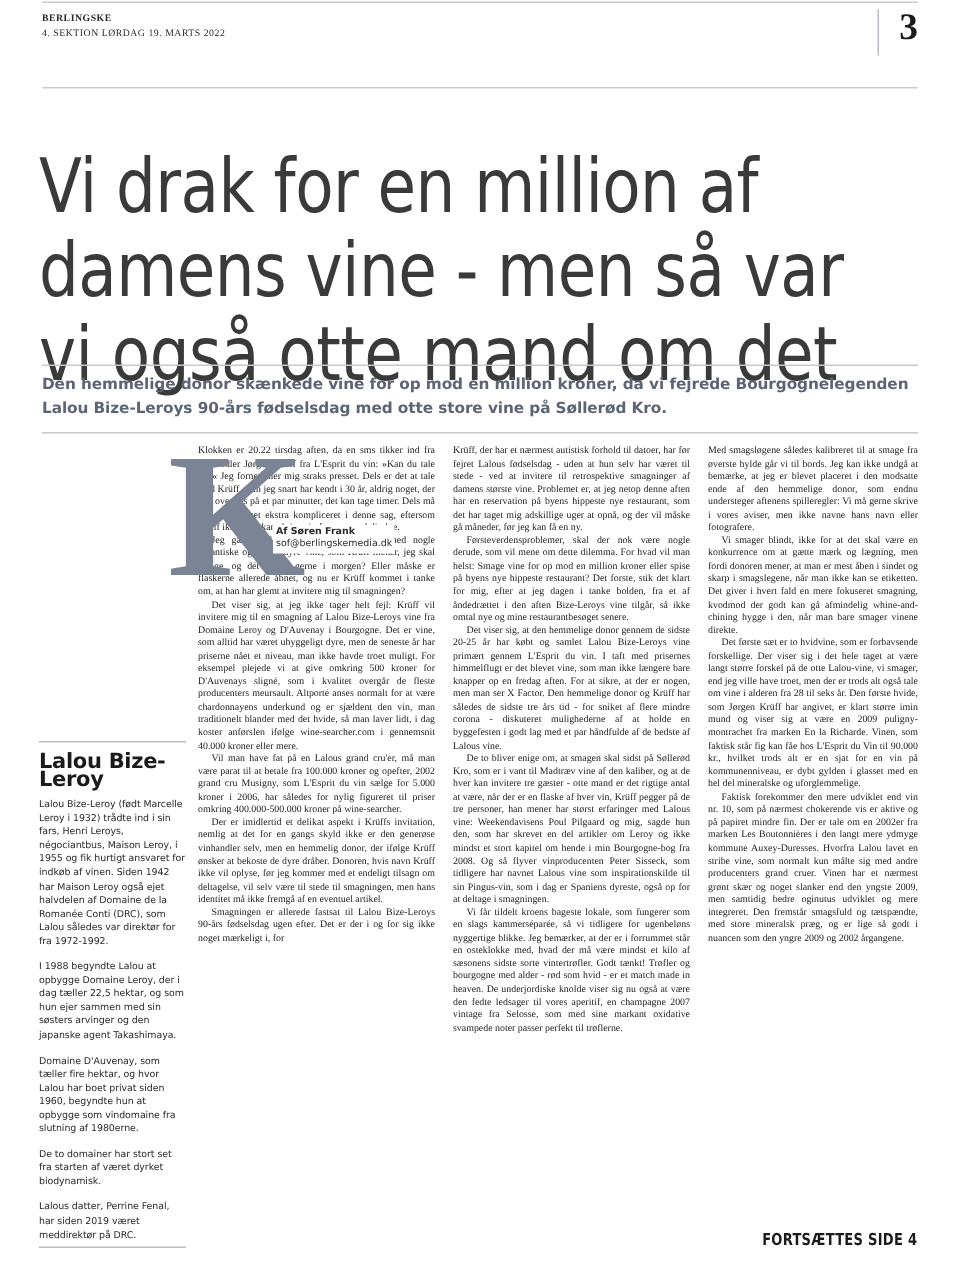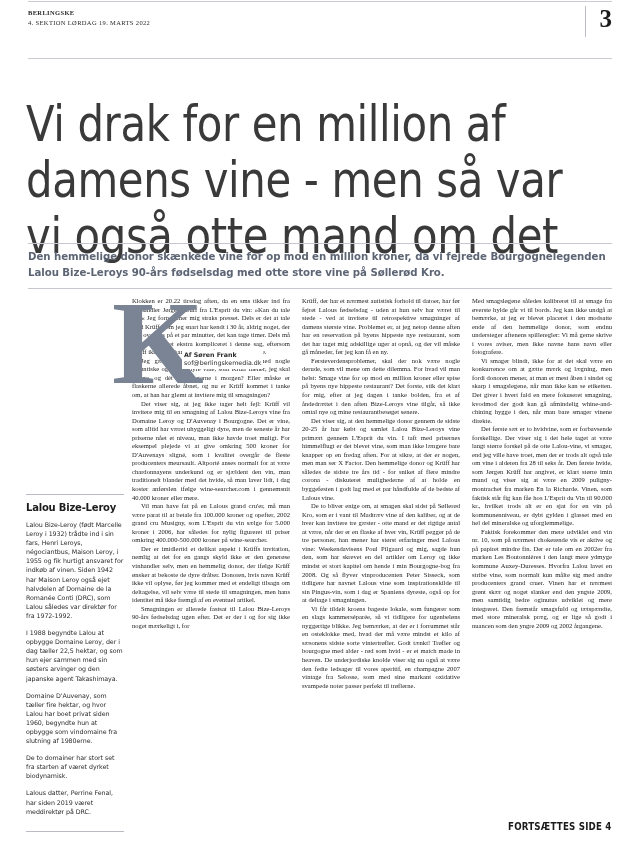--- a/index.html
+++ b/index.html
@@ -175,21 +175,21 @@
   .factbox-rule-bottom {
     position: absolute;
     left: 26px; top: 831px;
     width: 98px; height: 1px;
     background: #b9bcc4;
   }
   .factbox h2 {
     margin: 6px 0 6px 0;
     font-family: "DejaVu Sans", "Liberation Sans", sans-serif;
     font-weight: bold;
-    font-size: 10px;
+    font-size: 14px;
     line-height: 12px;
     color: #1b1b1b;
     letter-spacing: -0.2px;
   }
   .factbox p {
     margin: 0 0 8px 0;
     font-family: "DejaVu Sans", "Liberation Sans", sans-serif;
     font-size: 6.3px;
     line-height: 9.1px;
     color: #2a2a2a;

